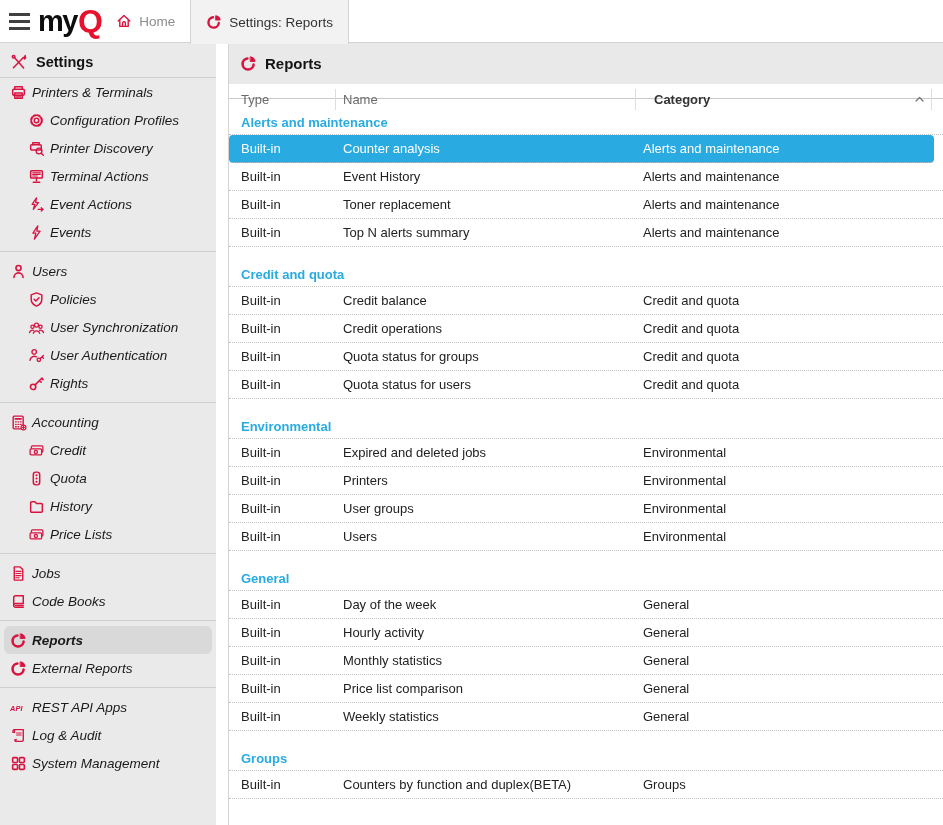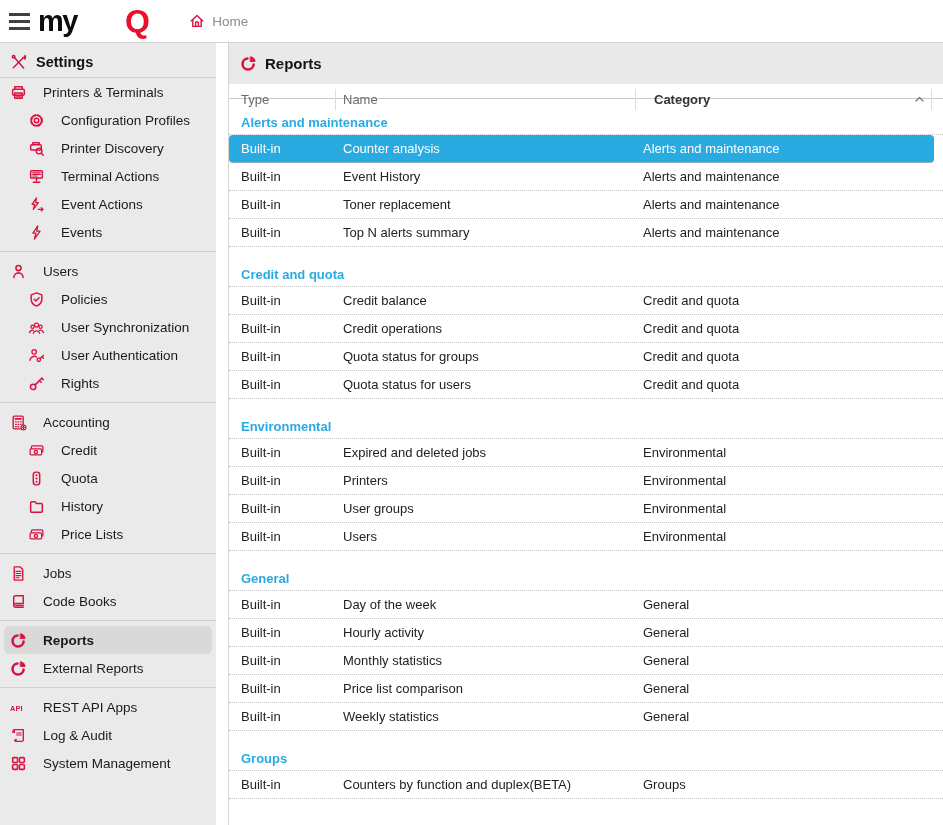--- a/index.html
+++ b/index.html
@@ -23,36 +23,36 @@
   .ic{display:inline-flex;width:17px;height:17px;color:var(--brand-red);flex:0 0 auto;}
   .ic svg{width:100%;height:100%;}
 
   
   .topbar{position:absolute;left:0;top:0;right:0;height:43px;background:#fff;
     border-bottom:1px solid var(--border);display:flex;align-items:stretch;z-index:5;}
   .hamburger{width:38px;display:flex;flex-direction:column;justify-content:center;gap:4px;
     padding-left:9px;cursor:pointer;}
   .hamburger span{width:21px;height:3px;background:#404040;}
   .logo{display:flex;align-items:center;font-weight:800;font-size:29px;letter-spacing:-1.5px;
-    margin-right:26px;line-height:1;gap:47px;}
+    line-height:1;}
   .logo .my{color:#0d0d0d;}
   .logo .q{color:var(--logo-red);font-size:32px;margin-left:1px;}
   .tabs{display:flex;align-items:stretch;}
   .tab{display:flex;align-items:center;gap:7px;padding:0 15px;color:#8c8c8c;font-size:13.5px;cursor:pointer;}
   .tab .ic{width:16px;height:16px;}
   .tab.active{background:#f2f2f2;border-left:1px solid var(--border);border-right:1px solid var(--border);
     color:#333;margin-bottom:-1px;height:44px;}
 
   
   .sidebar{position:absolute;left:0;top:43px;width:216px;bottom:0;background:var(--side-bg);overflow:hidden;}
   .sidebar-header{height:35px;display:flex;align-items:center;gap:9px;padding:4px 0 0 10px;
     border-bottom:1px solid #cfcfcf;}
   .sidebar-header .label{font-weight:bold;font-size:14.5px;color:#141414;}
-  .side-item{height:28px;display:flex;align-items:center;gap:16px;padding-left:10px;
-    font-size:13.5px;color:#1a1a1a;cursor:pointer;white-space:nowrap;}
+  .side-item{height:28px;display:flex;align-items:center;gap:5px;padding-left:10px;
+    font-size:13.5px;color:#1a1a1a;cursor:pointer;white-space:nowrap;font-style:italic;}
   .side-item.indent{padding-left:28px;}
   .side-item.selected{background:var(--pill-bg);border-radius:6px;margin:0 4px;padding-left:6px;font-weight:bold;}
   .divider{height:1px;background:#cfcfcf;margin:5px 0;}
 
   
   .gutter{position:absolute;left:216px;top:43px;width:12px;bottom:0;background:#fff;}
 
   
   .main{position:absolute;left:228px;top:43px;right:0;bottom:0;background:#fff;
     border-left:1px solid var(--border);overflow:hidden;}
@@ -94,20 +94,29 @@
   <div class="tabs" id="tabs">
       <div class="tab">
         <span class="ic">
           <svg xmlns="http://www.w3.org/2000/svg" viewBox="0 0 16 16" fill="none" stroke="currentColor" stroke-width="1.4" stroke-linecap="round" stroke-linejoin="round">
             <path d="M2.2 8.1 8 2.6l5.8 5.5"></path>
             <path d="M3.8 7.2v6.2h8.4V7.2"></path>
             <path d="M6.6 13.4v-3.2a1.4 1.4 0 0 1 2.8 0v3.2"></path>
           </svg>
         </span>
         <span>Home</span>
+      </div>
+      <div class="tab active">
+        <span class="ic">
+          <svg xmlns="http://www.w3.org/2000/svg" viewBox="0 0 16 16" fill="none" stroke="currentColor" stroke-width="1.4" stroke-linecap="round" stroke-linejoin="round">
+            <path d="M7 3.3A5.2 5.2 0 1 0 12.8 9" stroke-width="2.4"></path>
+            <path d="M9.9 1.7a4.4 4.4 0 0 1 4.3 4.4H9.9z" fill="currentColor" stroke-width="0.8"></path>
+          </svg>
+        </span>
+        <span>Settings: Reports</span>
       </div>
     </div>
 </div>
 
 <div class="sidebar">
   <div class="sidebar-header">
     <span class="ic" id="sidebar-title-icon">
         <svg xmlns="http://www.w3.org/2000/svg" viewBox="0 0 16 16" fill="none" stroke="currentColor" stroke-width="1.4" stroke-linecap="round" stroke-linejoin="round">
           <path d="M3.2 13 12.4 3.6"></path>
           <path d="M12.4 3.6c1-.2 1.7-1 1.9-2.1.5 1.1.3 2.4-.5 3.2"></path>

